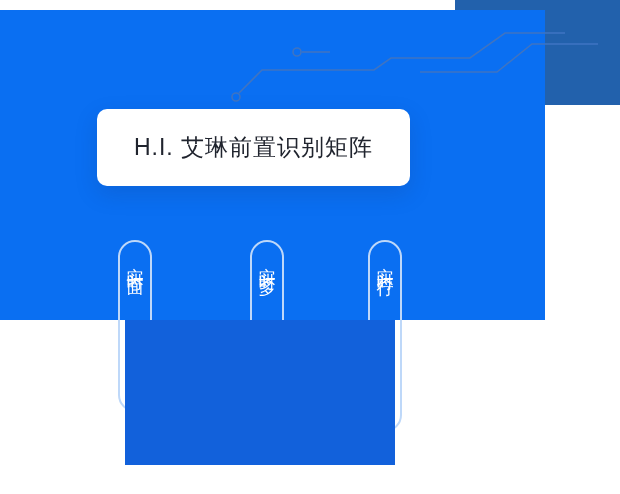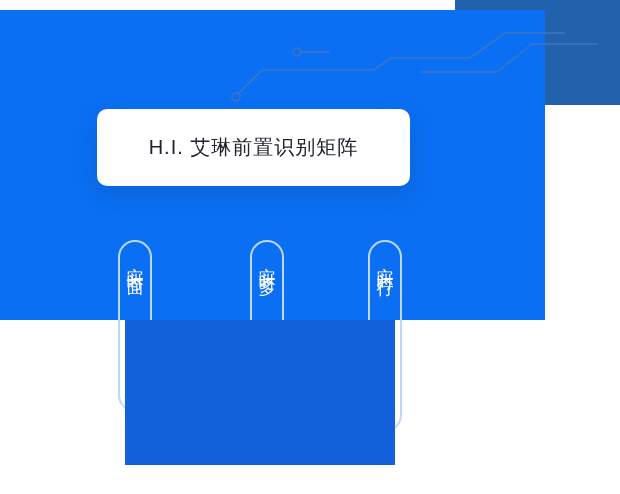--- a/index.html
+++ b/index.html
@@ -88,21 +88,21 @@
     width:313px; height:77px;
     background:#ffffff;
     border-radius:10px;
     box-shadow:0 8px 22px rgba(20,50,110,0.18);
     display:flex;
     align-items:center;
     justify-content:center;
     z-index:4;
   }
   .title-card .title-text {
-    font-size:20px;
+    font-size:23px;
     font-weight:500;
     color:var(--card-text,#20242e);
     letter-spacing:1px;
     white-space:nowrap;
   }
 </style>
 </head>
 <body>
 
 <div class="stage">

